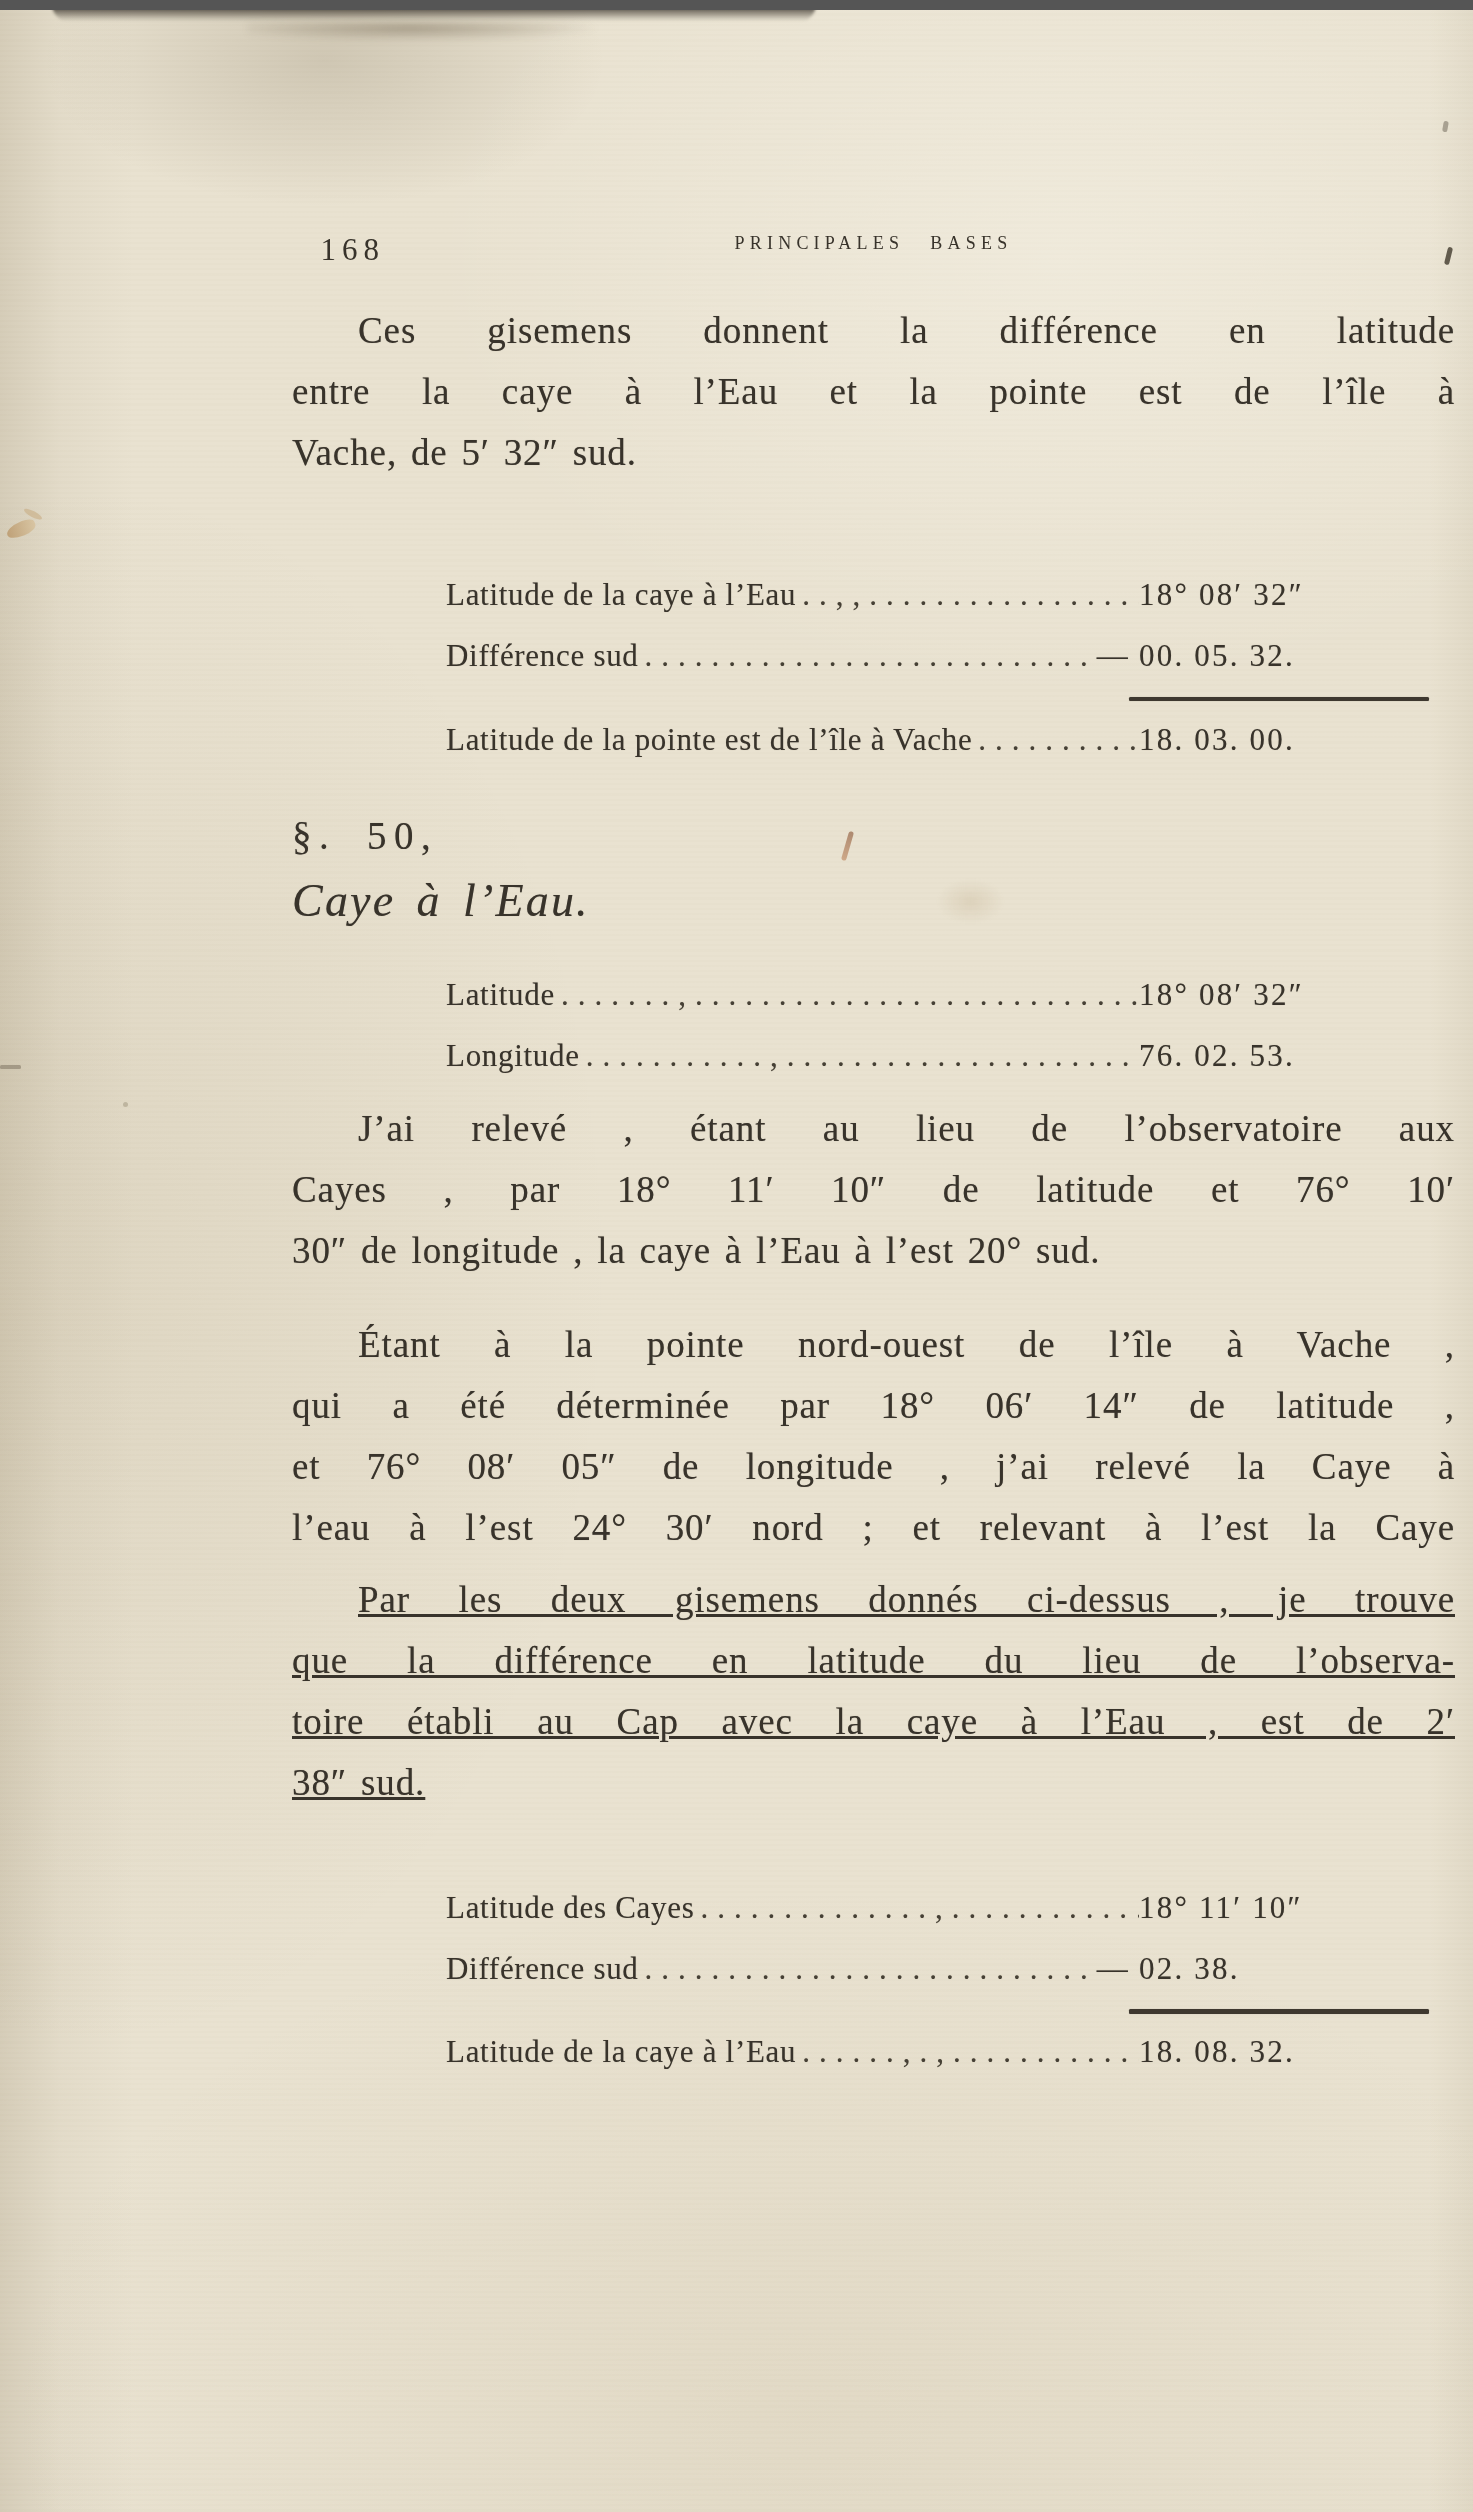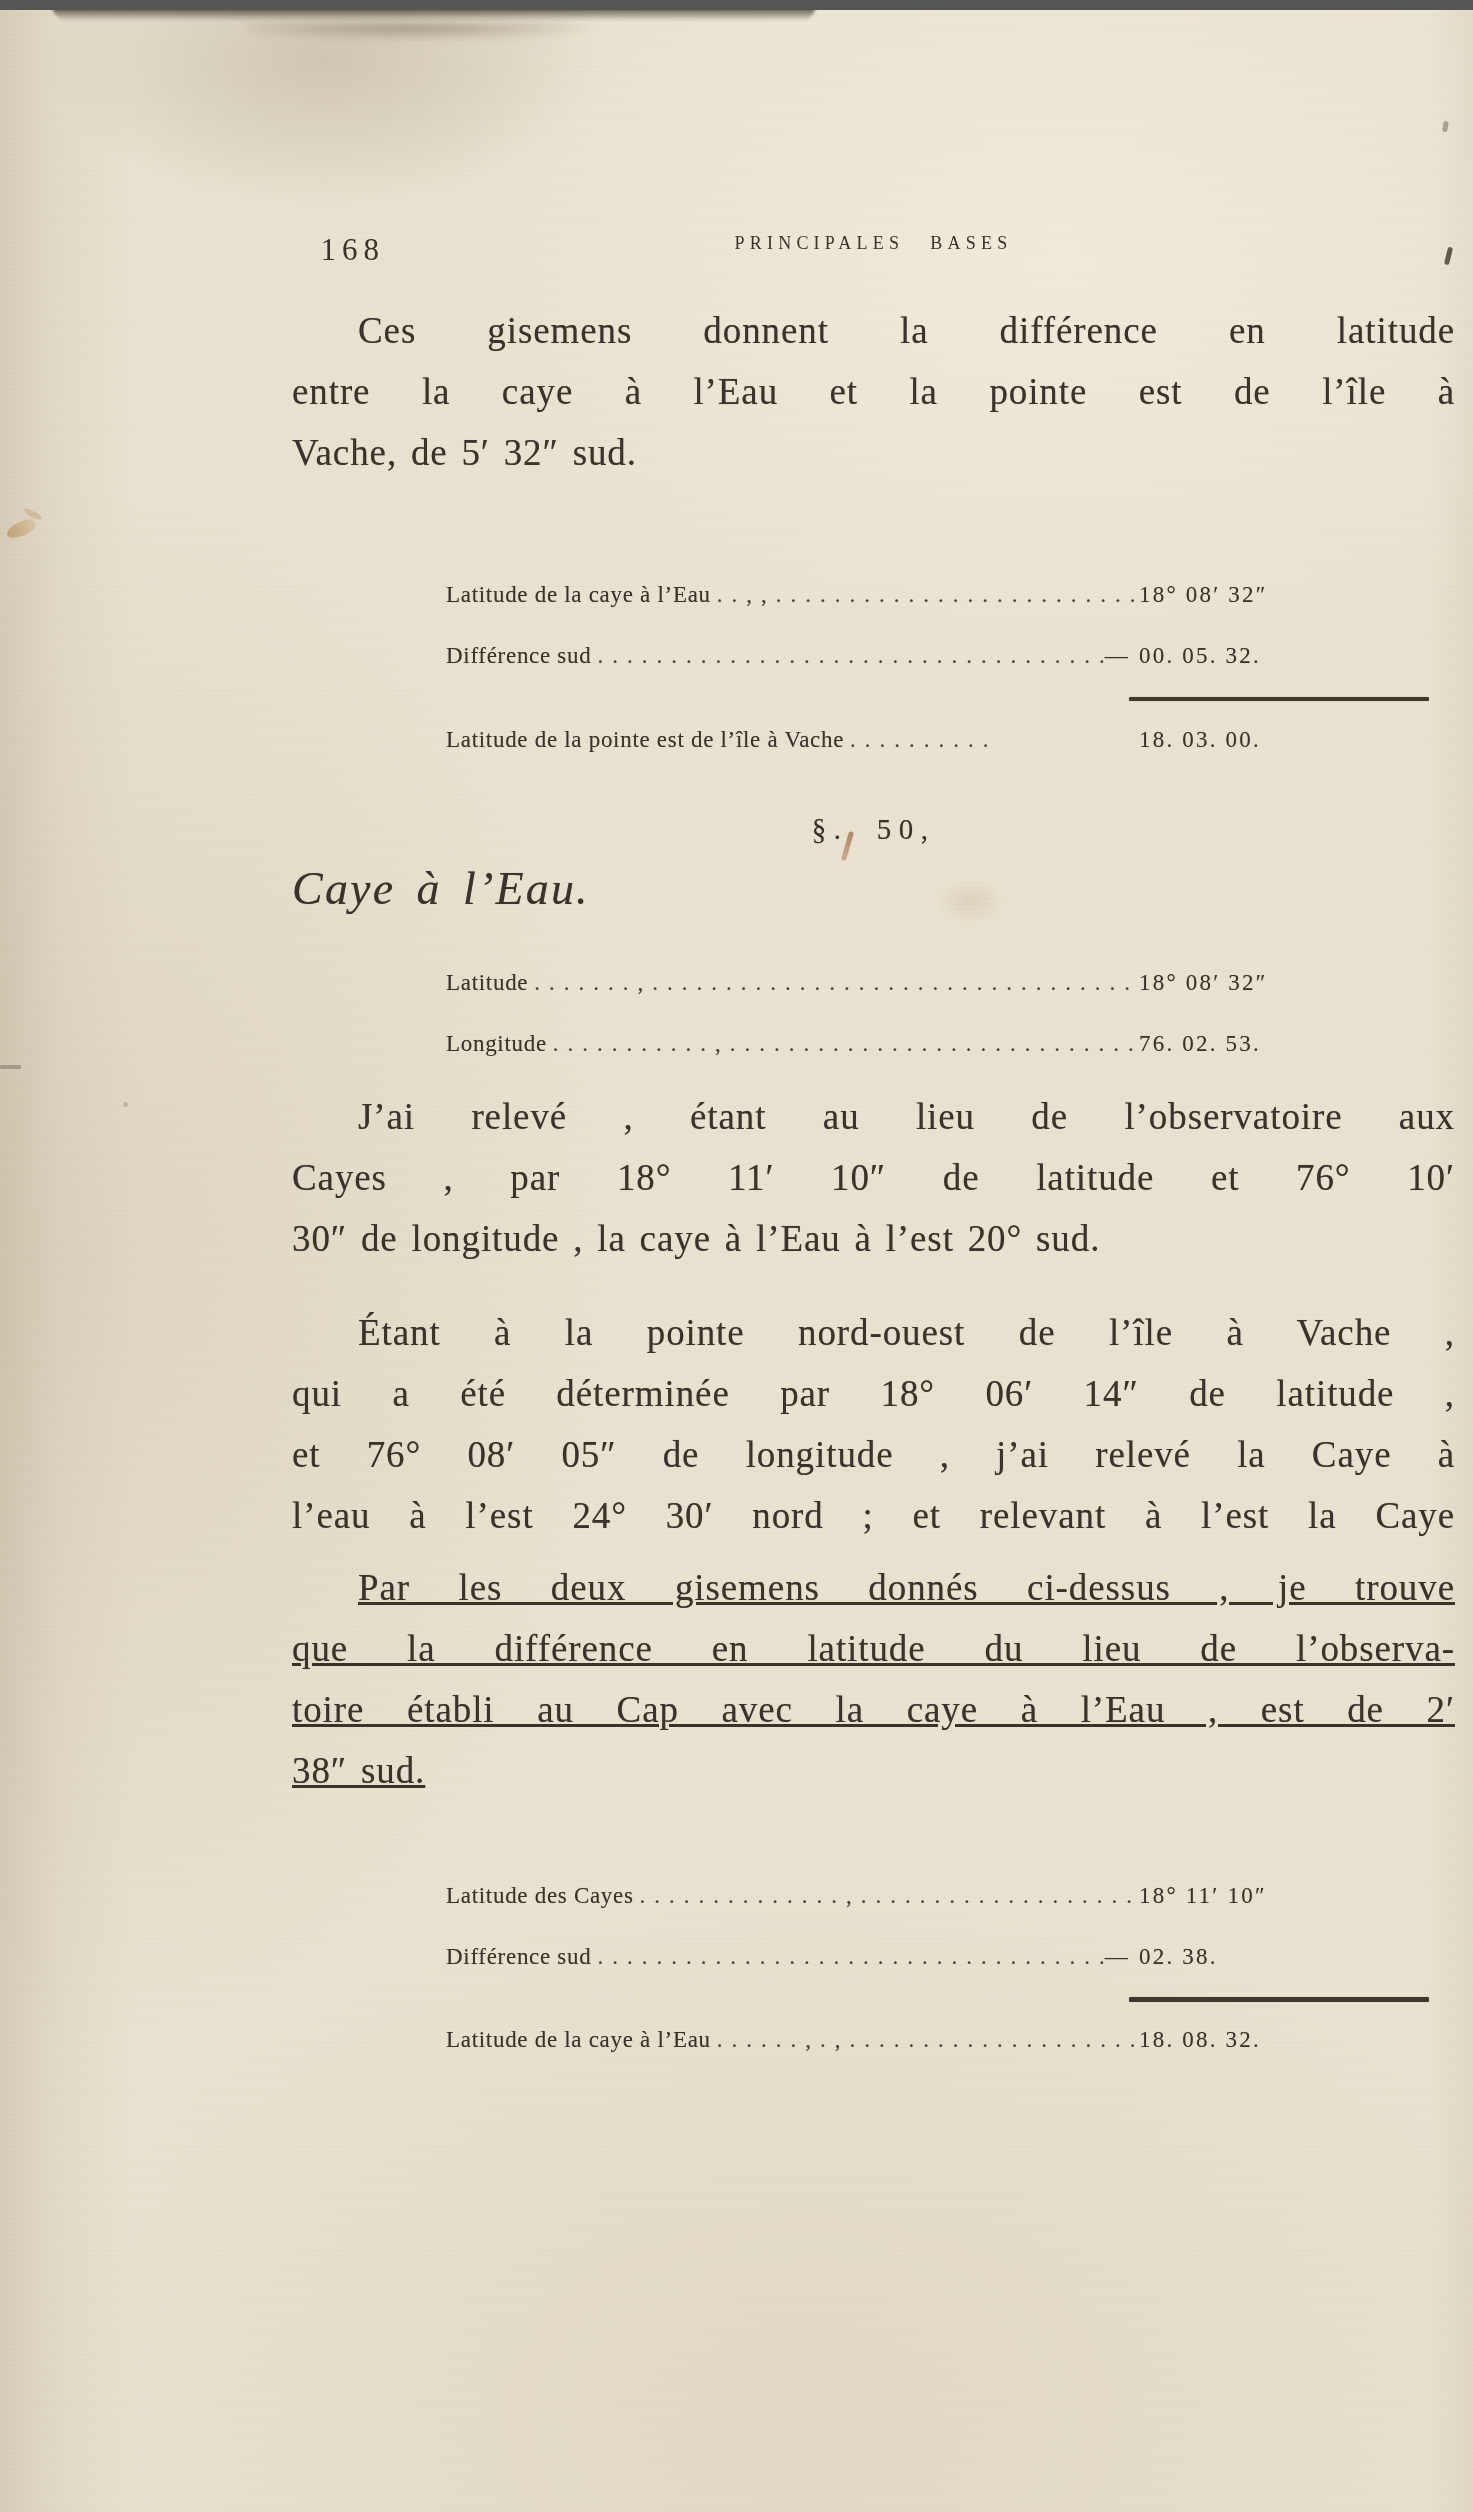--- a/index.html
+++ b/index.html
@@ -54,32 +54,32 @@
   .runtitle{position:absolute;left:0;right:0;top:6px;text-align:center;
     font-size:18px;letter-spacing:5.2px;word-spacing:16.5px;}
 
   .para{font-size:37px;line-height:61px;letter-spacing:0.9px;word-spacing:3.7px;
     text-shadow:0 0 0.7px rgba(52,45,35,0.45);}
   .pline{text-align:justify;text-align-last:justify;white-space:normal;}
   .pline.first{text-indent:66px;}
   .pline.last{text-align-last:left;}
 
   .p1{margin-top:27px;}
-  .table{font-size:23px;line-height:61px;letter-spacing:0.7px;
+  .table{font-size:31px;line-height:61px;letter-spacing:0.7px;
     text-shadow:0 0 0.7px rgba(52,45,35,0.35);}
   .t1{margin-top:81px;}
   .trow{display:flex;align-items:baseline;margin-left:154px;margin-right:37px;}
   .tlabel{white-space:nowrap;}
   .tleader{flex:1;overflow:hidden;white-space:nowrap;letter-spacing:9px;padding:0 6px;color:#464035;}
   .tdash{padding-right:10.5px;}
   .tvalue{width:279px;letter-spacing:2.2px;white-space:nowrap;}
   .trule{width:300px;height:4.5px;background:#3e382f;border-radius:1.5px;
     margin:10.5px 26px 7.5px auto;box-shadow:0 0 0.7px rgba(52,45,35,0.6);}
 
-  .secnum{margin-top:43px;text-align:center;font-size:29px;letter-spacing:7.5px;word-spacing:13.5px;
+  .secnum{margin-top:43px;font-size:39px;letter-spacing:7.5px;word-spacing:13.5px;
     text-shadow:0 0 0.7px rgba(52,45,35,0.45);}
   .sectitle{margin-top:16.5px;text-align:left;font-style:italic;font-size:46px;letter-spacing:2.2px;
     word-spacing:7.5px;text-shadow:0 0 0.7px rgba(52,45,35,0.45);}
   .coords{margin-top:37px;}
   .p2{margin-top:12px;font-family:Liberation Serif, serif;}
   .p3{margin-top:33px;}
   .p4{margin-top:10.5px;text-decoration:underline;}
   .t2{margin-top:64px;}
 </style>
 </head>

